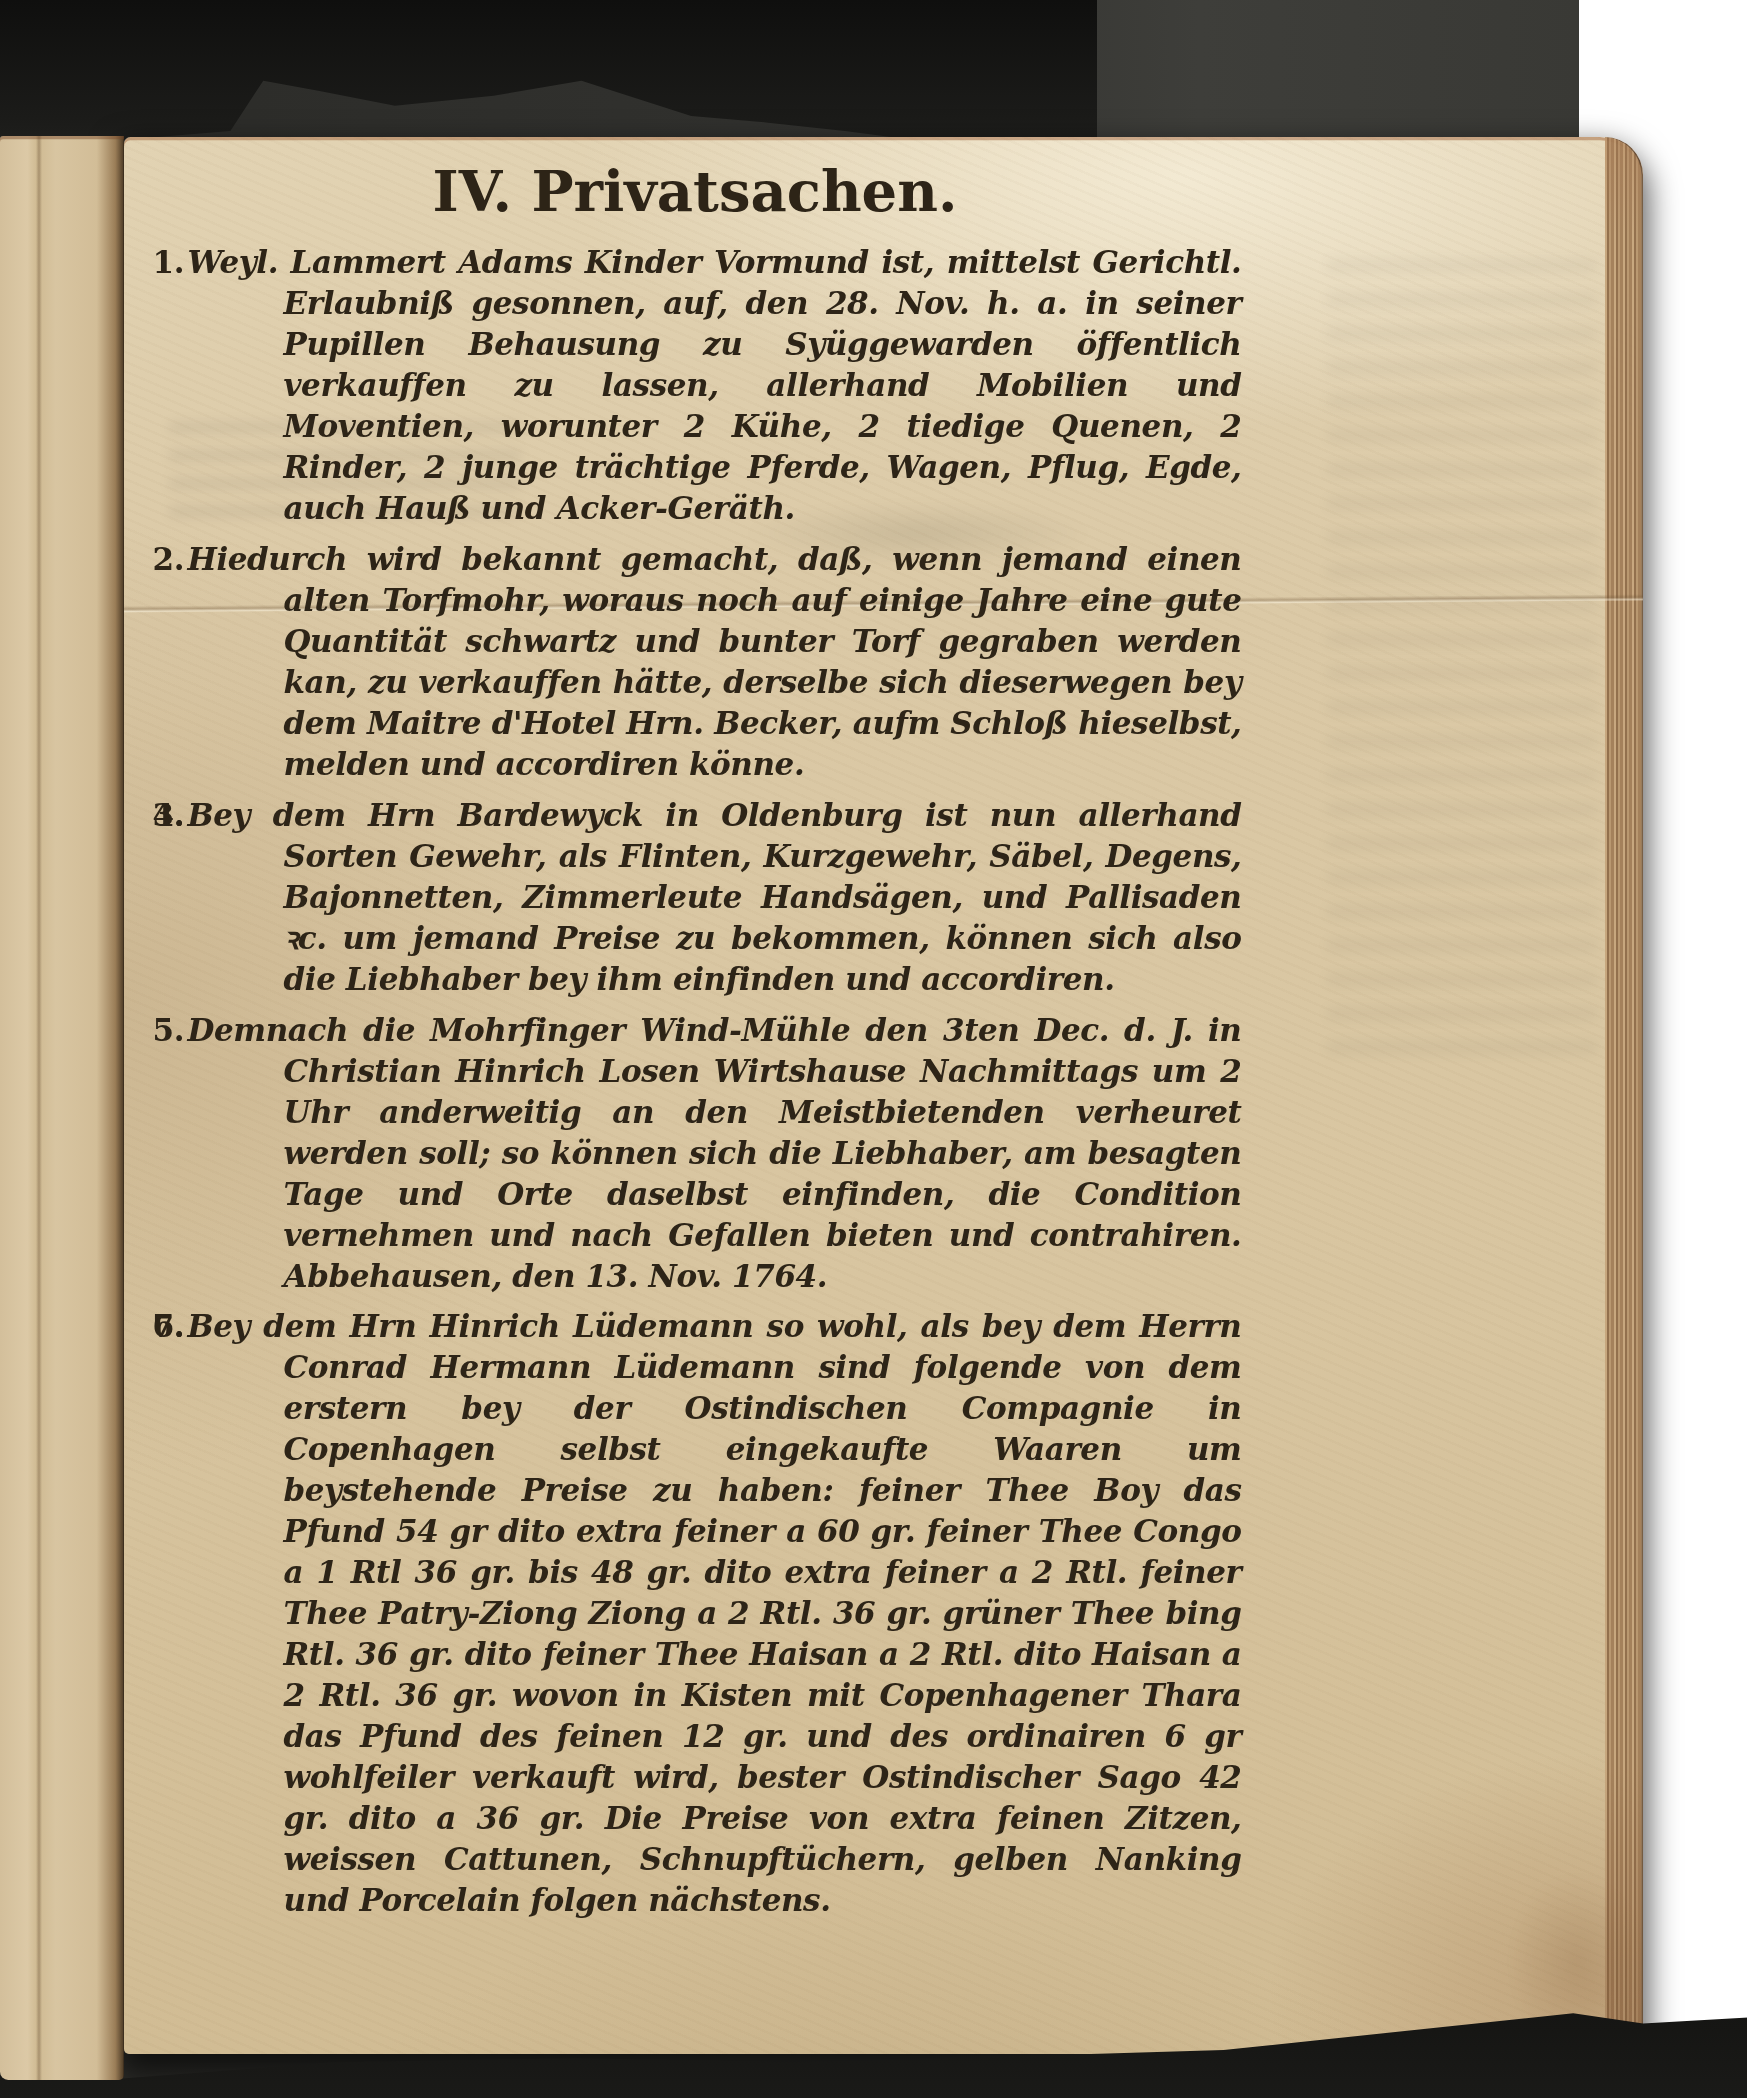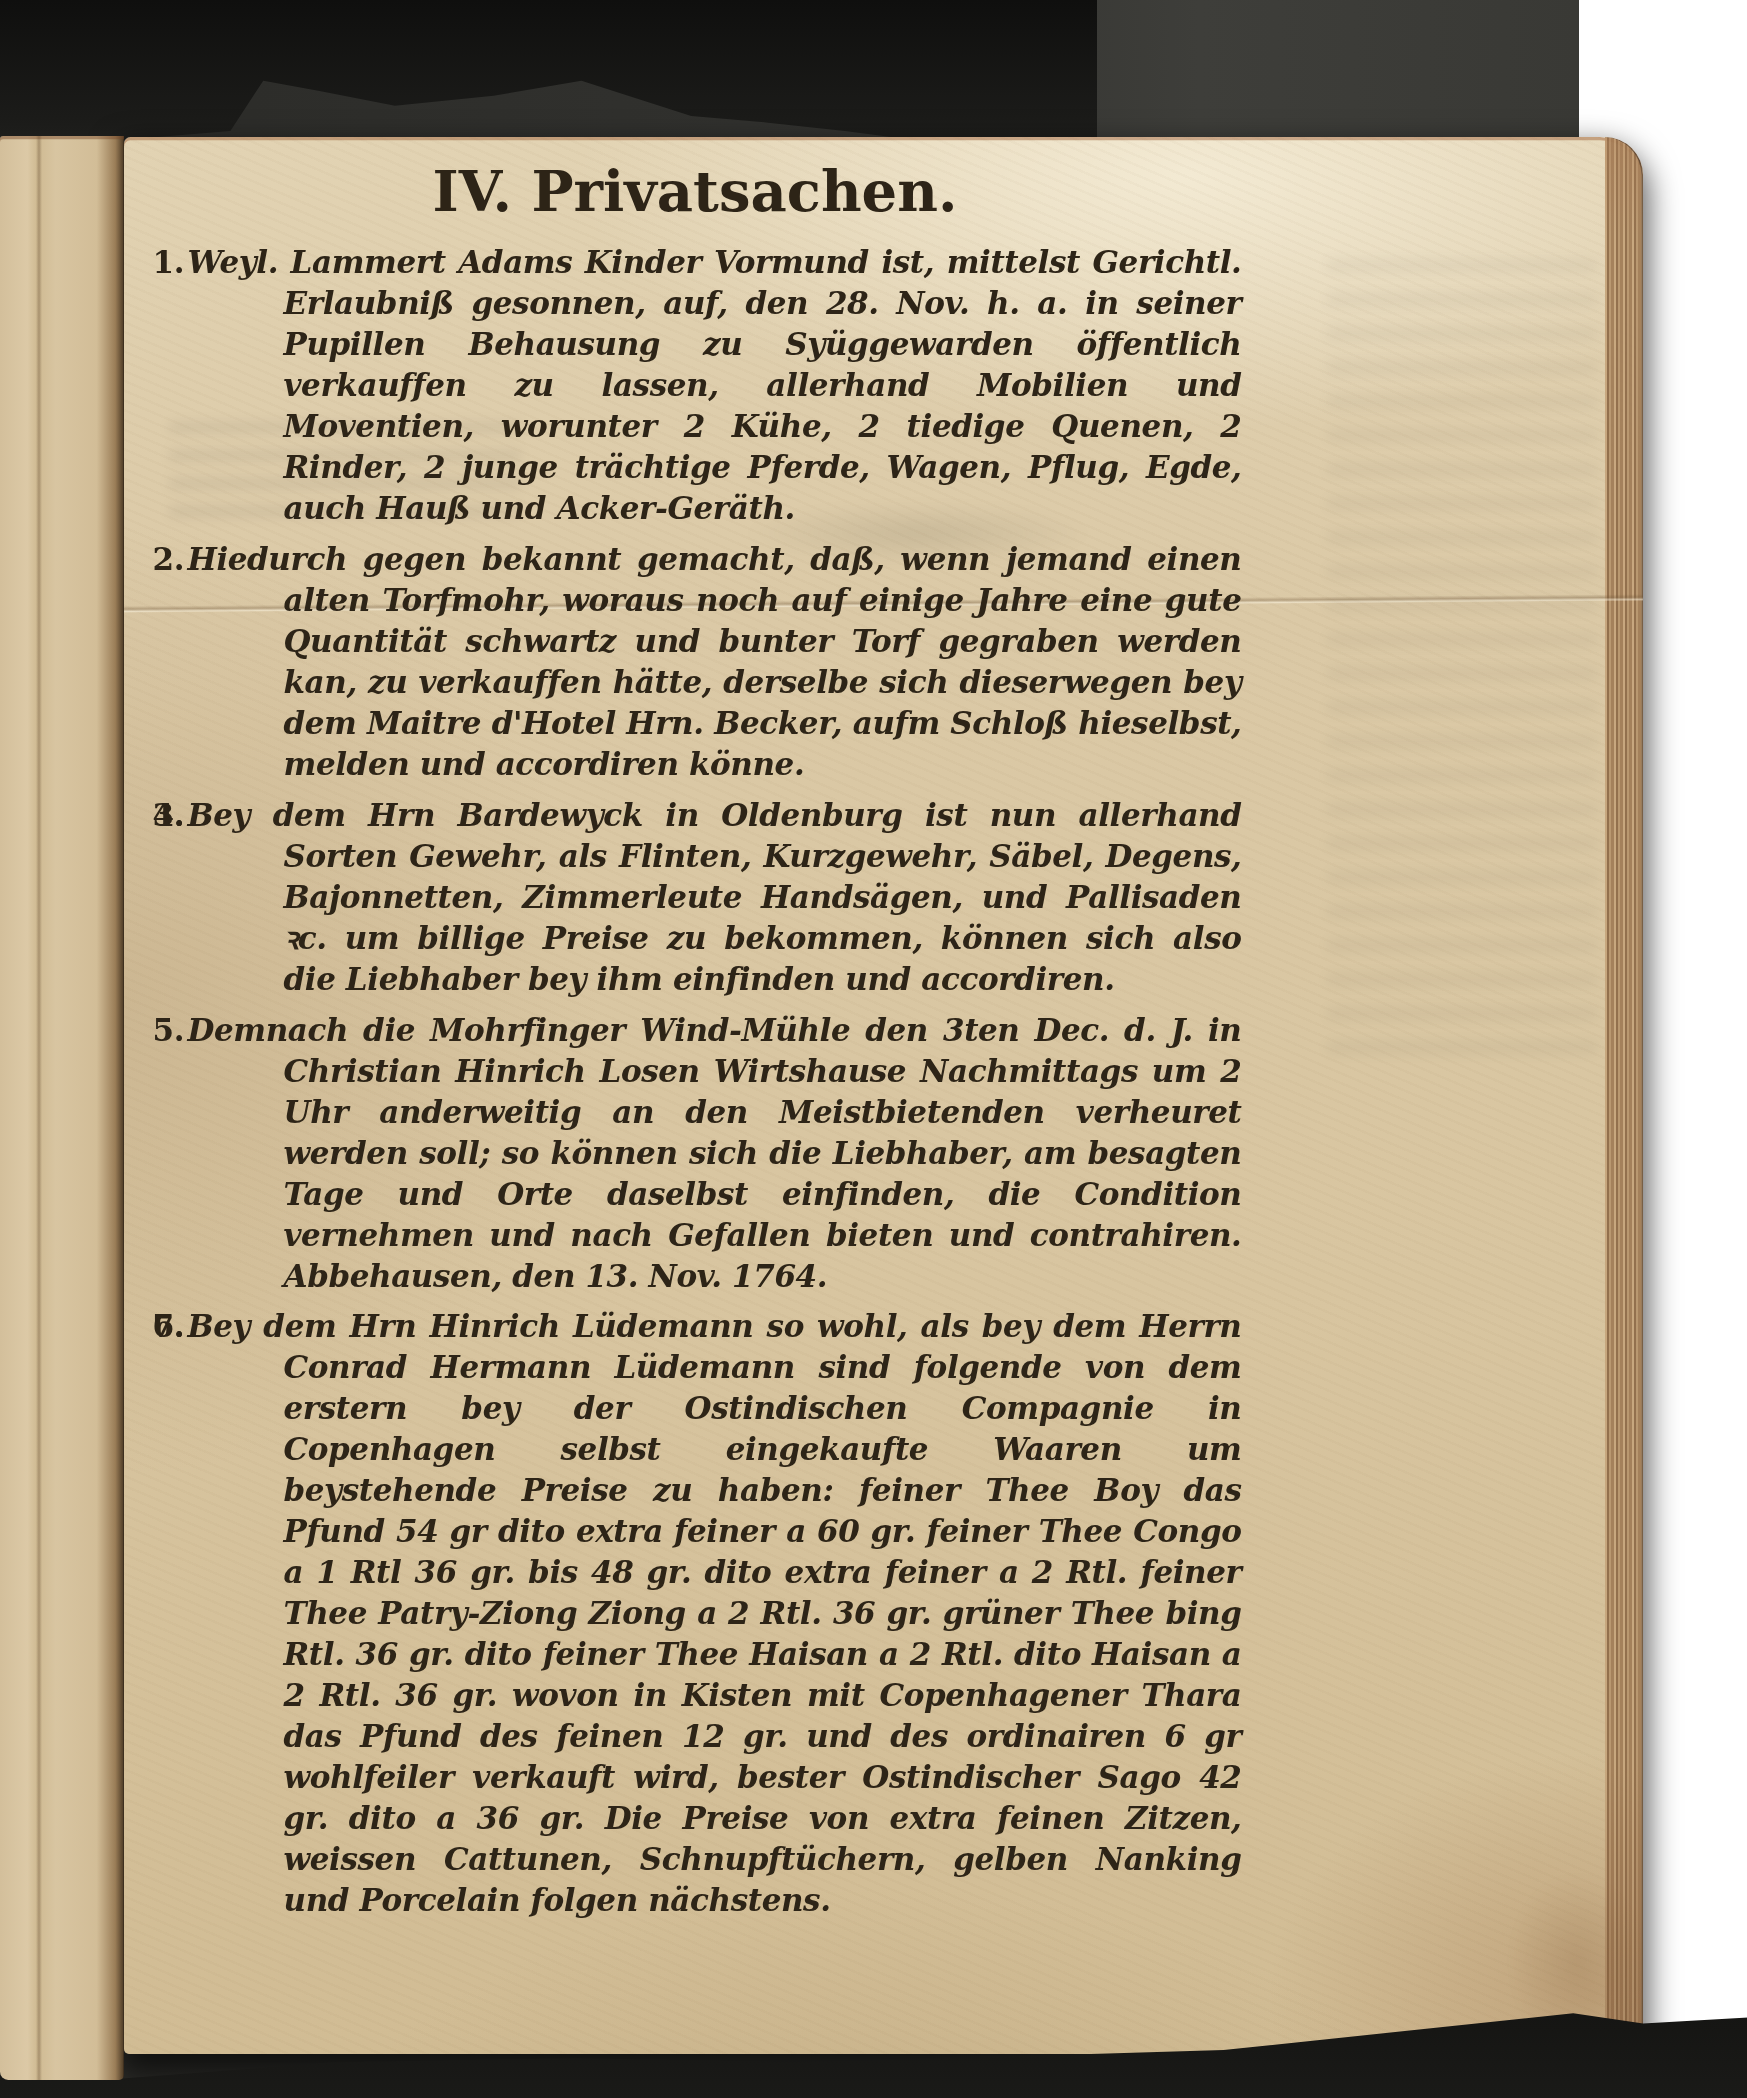--- a/index.html
+++ b/index.html
@@ -119,28 +119,28 @@
     <div class="content">
       <h1 class="title">IV. Privatsachen.</h1>
 
       <ol class="items">
         <li class="item">
           <span class="num">1.</span>
           <span class="body">Weyl. Lammert Adams Kinder Vormund ist, mittelst Gerichtl. Erlaubniß gesonnen, auf, den 28. Nov. h. a. in seiner Pupillen Behausung zu Syüggewarden öffentlich verkauffen zu lassen, allerhand Mobilien und Moventien, worunter 2 Kühe, 2 tiedige Quenen, 2 Rinder, 2 junge trächtige Pferde, Wagen, Pflug, Egde, auch Hauß und Acker-Geräth.</span>
         </li>
         <li class="item">
           <span class="num">2.</span>
-          <span class="body">Hiedurch gegen bekannt gemacht, daß, wenn jemand einen alten Torfmohr, woraus noch auf einige Jahre eine gute Quantität schwartz und bunter Torf gegraben werden kan, zu verkauffen hätte, derselbe sich dieserwegen bey dem Maitre d'Hotel Hrn. Becker, aufm Schloß hieselbst, melden und accordiren könne.</span>
+          <span class="body">Hiedurch wird bekannt gemacht, daß, wenn jemand einen alten Torfmohr, woraus noch auf einige Jahre eine gute Quantität schwartz und bunter Torf gegraben werden kan, zu verkauffen hätte, derselbe sich dieserwegen bey dem Maitre d'Hotel Hrn. Becker, aufm Schloß hieselbst, melden und accordiren könne.</span>
         </li>
         <li class="item">
           <span class="num">3.</span>
         </li>
         <li class="item">
           <span class="num">4.</span>
-          <span class="body">Bey dem Hrn Bardewyck in Oldenburg ist nun allerhand Sorten Gewehr, als Flinten, Kurzgewehr, Säbel, Degens, Bajonnetten, Zimmerleute Handsägen, und Pallisaden ꝛc. um billige Preise zu bekommen, können sich also die Liebhaber bey ihm einfinden und accordiren.</span>
+          <span class="body">Bey dem Hrn Bardewyck in Oldenburg ist nun allerhand Sorten Gewehr, als Flinten, Kurzgewehr, Säbel, Degens, Bajonnetten, Zimmerleute Handsägen, und Pallisaden ꝛc. um jemand Preise zu bekommen, können sich also die Liebhaber bey ihm einfinden und accordiren.</span>
         </li>
         <li class="item">
           <span class="num">5.</span>
           <span class="body">Demnach die Mohrfinger Wind-Mühle den 3ten Dec. d. J. in Christian Hinrich Losen Wirtshause Nachmittags um 2 Uhr anderweitig an den Meistbietenden verheuret werden soll; so können sich die Liebhaber, am besagten Tage und Orte daselbst einfinden, die Condition vernehmen und nach Gefallen bieten und contrahiren. Abbehausen, den 13. Nov. 1764.</span>
         </li>
         <li class="item">
           <span class="num">6.</span>
         </li>
         <li class="item">
           <span class="num">7.</span>

